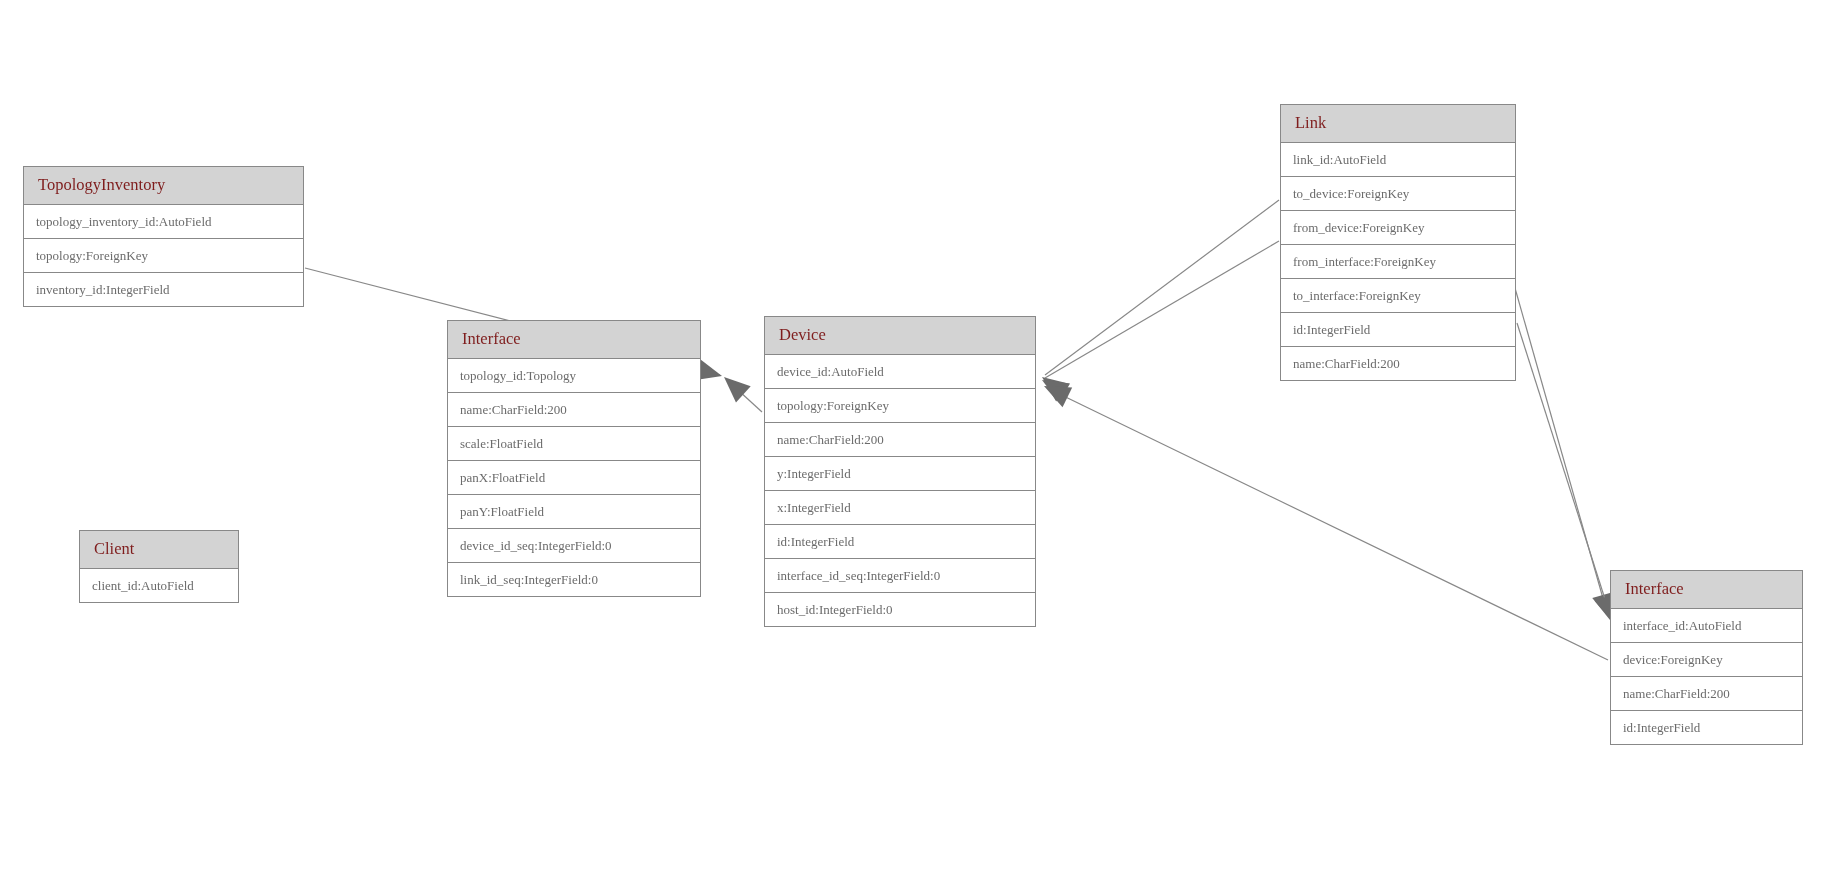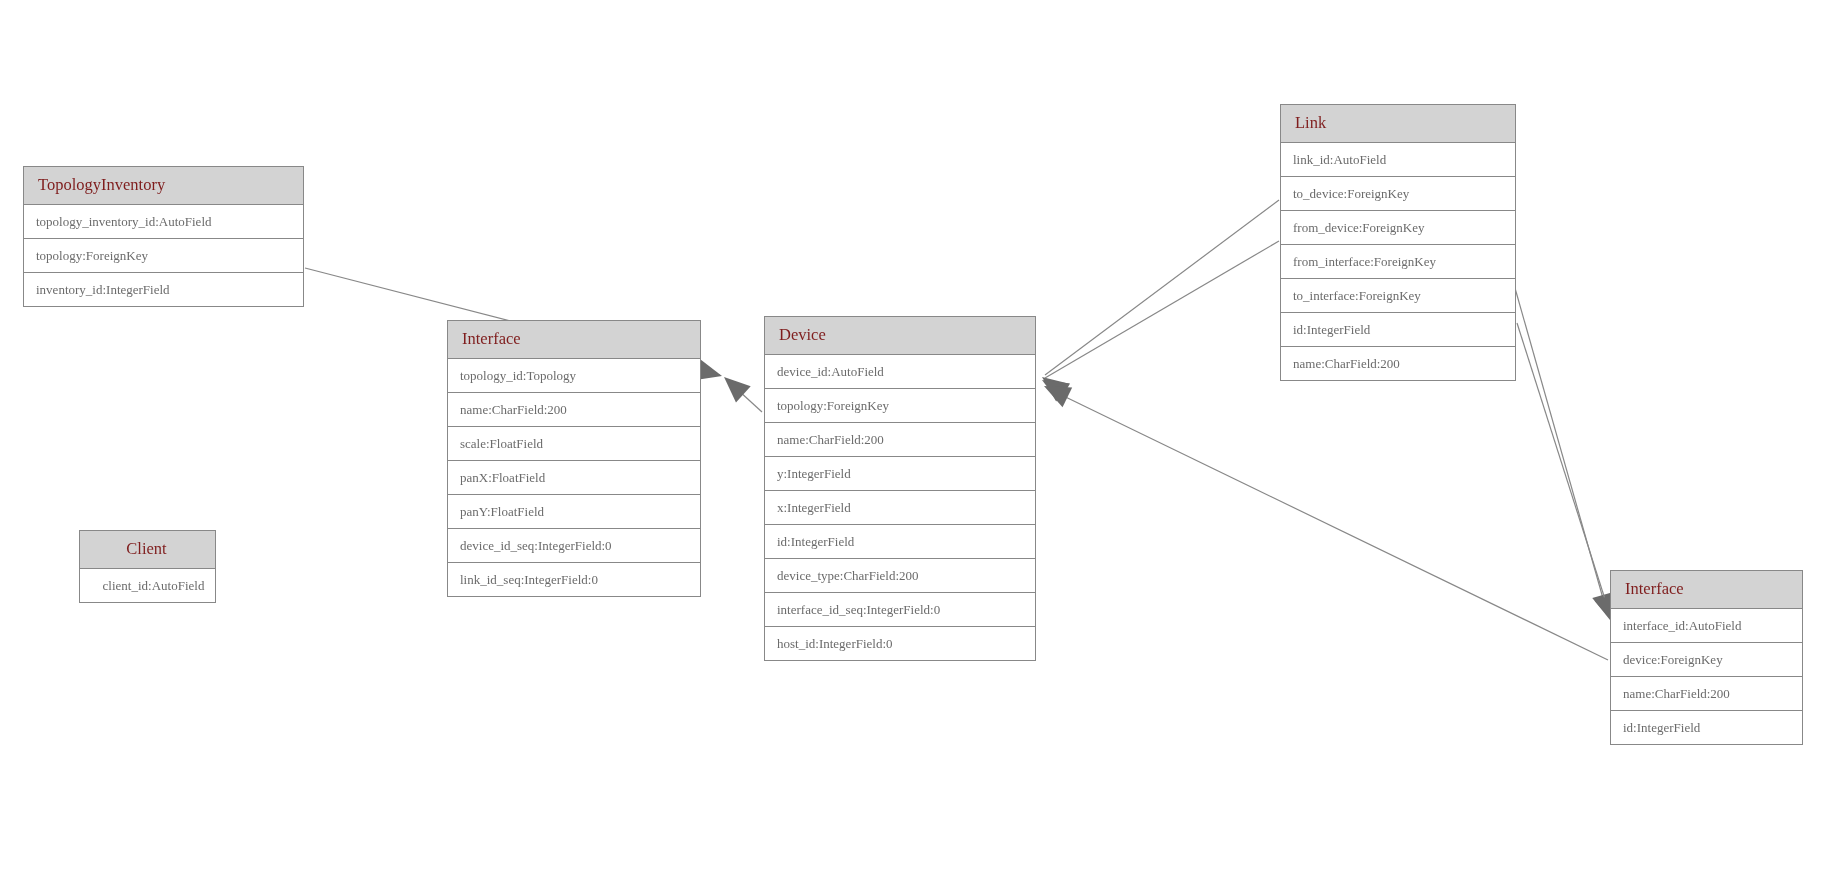--- a/index.html
+++ b/index.html
@@ -63,21 +63,21 @@
       <polygon points="0,0 -26,-11 -26,11" fill="#6b6b6b" transform="translate(1044,386) rotate(206)"></polygon>
     </svg>
 
   <div id="entity-layer">
       <div class="entity" style="left: 23px; top: 166px; width: 281px;">
         <div class="ehead">TopologyInventory</div>
         <div class="erow">topology_inventory_id:AutoField</div>
         <div class="erow">topology:ForeignKey</div>
         <div class="erow last">inventory_id:IntegerField</div>
       </div>
-      <div class="entity" style="left: 79px; top: 530px; width: 137px; text-align: center;">
+      <div class="entity" style="left: 79px; top: 530px; width: 160px;">
         <div class="ehead">Client</div>
         <div class="erow last">client_id:AutoField</div>
       </div>
       <div class="entity" style="left: 447px; top: 320px; width: 254px;">
         <div class="ehead">Interface</div>
         <div class="erow">topology_id:Topology</div>
         <div class="erow">name:CharField:200</div>
         <div class="erow">scale:FloatField</div>
         <div class="erow">panX:FloatField</div>
         <div class="erow">panY:FloatField</div>
@@ -85,21 +85,20 @@
         <div class="erow last">link_id_seq:IntegerField:0</div>
       </div>
       <div class="entity" style="left: 764px; top: 316px; width: 272px;">
         <div class="ehead">Device</div>
         <div class="erow">device_id:AutoField</div>
         <div class="erow">topology:ForeignKey</div>
         <div class="erow">name:CharField:200</div>
         <div class="erow">y:IntegerField</div>
         <div class="erow">x:IntegerField</div>
         <div class="erow">id:IntegerField</div>
-        <div class="erow">device_type:CharField:200</div>
         <div class="erow">interface_id_seq:IntegerField:0</div>
         <div class="erow last">host_id:IntegerField:0</div>
       </div>
       <div class="entity" style="left: 1280px; top: 104px; width: 236px;">
         <div class="ehead">Link</div>
         <div class="erow">link_id:AutoField</div>
         <div class="erow">to_device:ForeignKey</div>
         <div class="erow">from_device:ForeignKey</div>
         <div class="erow">from_interface:ForeignKey</div>
         <div class="erow">to_interface:ForeignKey</div>

